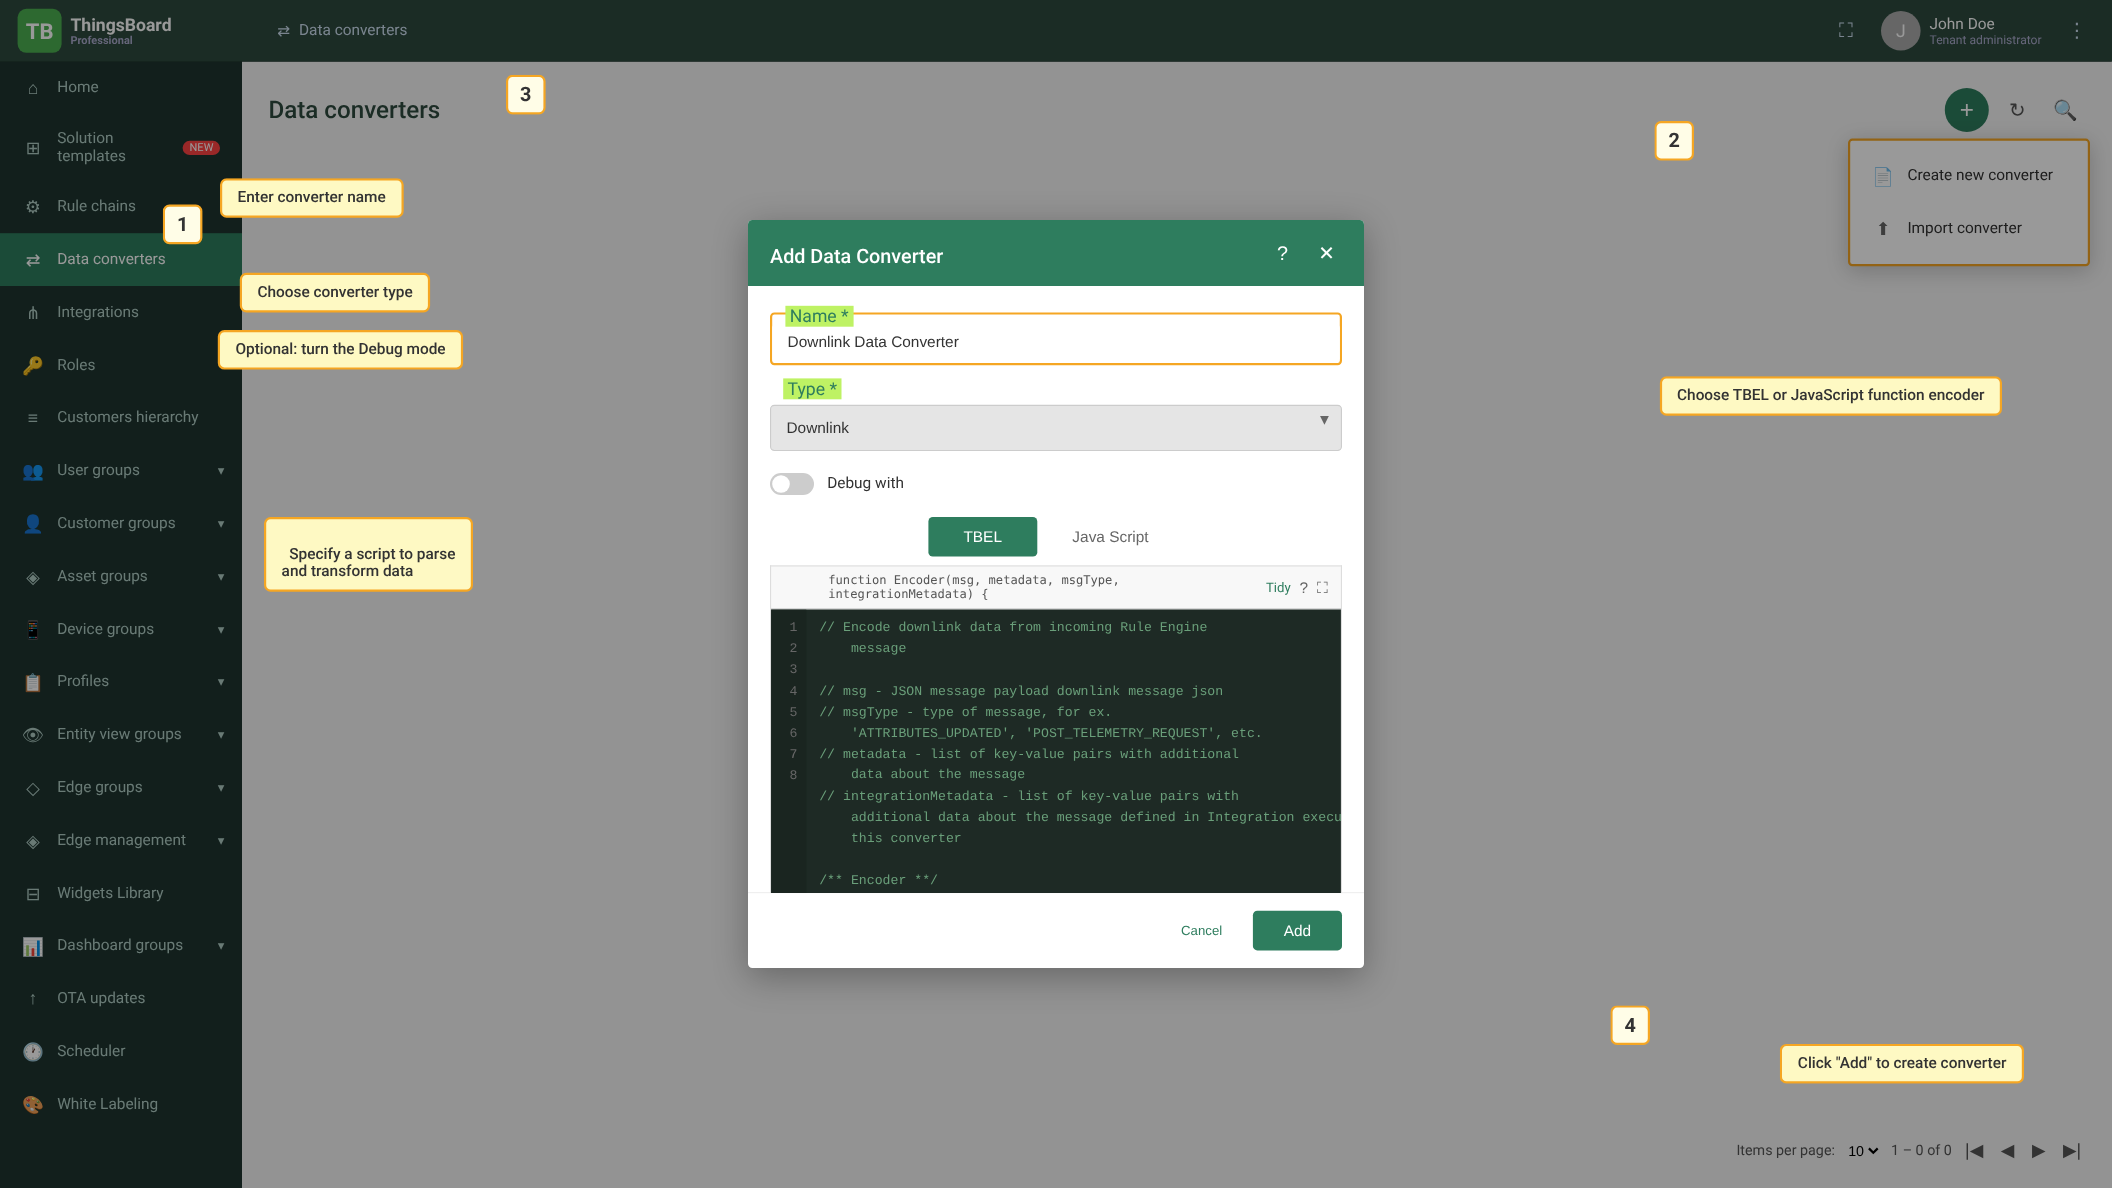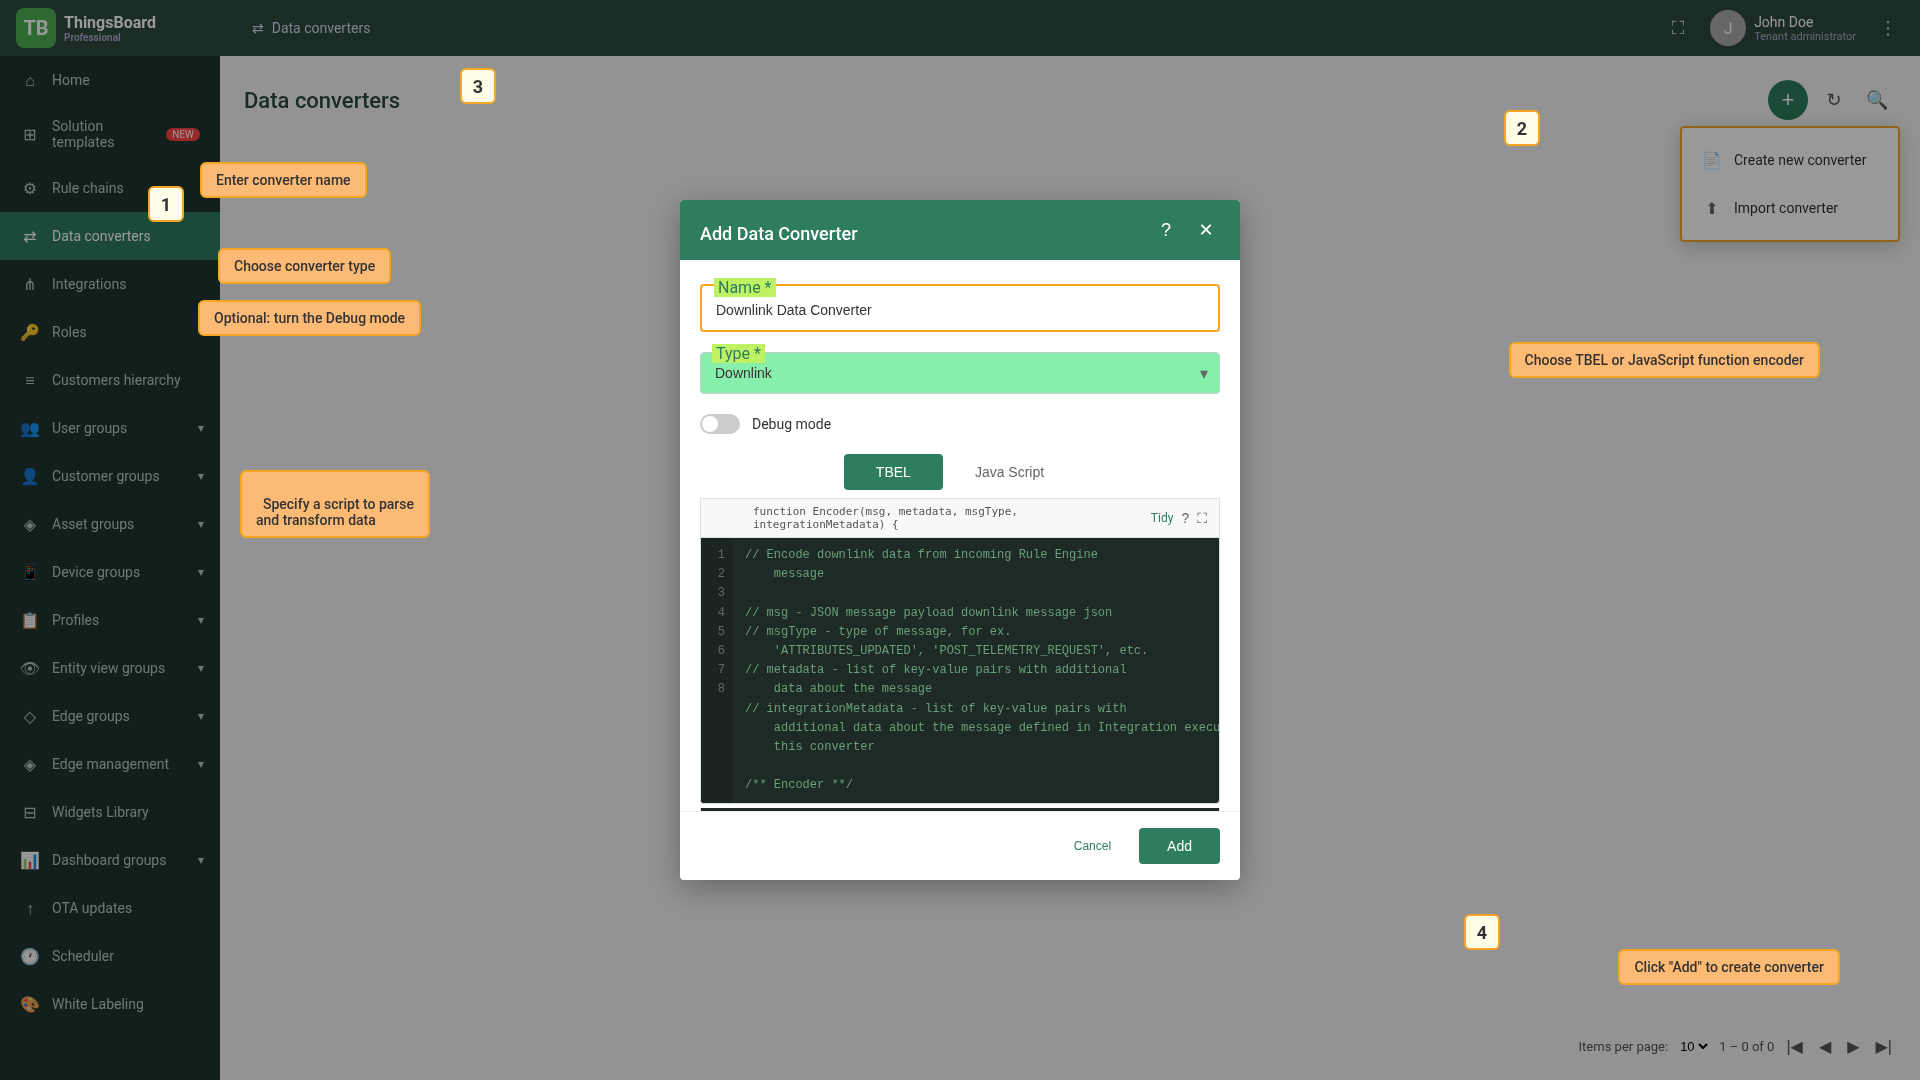--- a/index.html
+++ b/index.html
@@ -96,21 +96,21 @@
 
     .form-group { margin-bottom: 20px; position: relative; }
     .form-label { font-size: 16px; color: #2e7d5e; position: absolute; top: -8px; left: 12px; background: #bef264; padding: 0 4px; z-index: 1; }
     .form-input {
       width: 100%; padding: 12px 14px; border: 1px solid #ccc; border-radius: 4px;
       font-size: 14px; outline: none; color: #333;
     }
     .form-select-wrapper { position: relative; }
     .form-select {
       width: 100%; padding: 12px 14px; border: 1px solid #ccc; border-radius: 4px;
-      font-size: 14px; appearance: none; background: #86efac; cursor: pointer; color: #333;
+      font-size: 14px; appearance: none; background: #e5e5e5; cursor: pointer; color: #333; margin-top: 16px;
     }
     .form-select-arrow { position: absolute; right: 12px; top: 50%; transform: translateY(-50%); color: #666; pointer-events: none; }
 
     .debug-row { display: flex; align-items: center; gap: 12px; margin-bottom: 20px; }
     .toggle { width: 40px; height: 20px; background: #ccc; border-radius: 10px; position: relative; cursor: pointer; }
     .toggle::after { content: ''; position: absolute; width: 16px; height: 16px; background: white; border-radius: 50%; top: 2px; left: 2px; transition: left 0.2s; }
     .debug-label { font-size: 14px; color: #333; }
 
     .tab-bar { display: flex; border-bottom: none; margin-bottom: 0; justify-content: center; margin-bottom: 8px; }
     .tab-btn {
@@ -124,21 +124,21 @@
     .code-area { border: 1px solid #ddd; border-radius: 0 0 4px 4px; overflow: hidden; background: #1e2a25; }
     .code-content { display: flex; font-family: 'Courier New', monospace; font-size: 12px; }
     .code-line-nums { background: #1a2520; color: #666; padding: 8px 8px; text-align: right; min-width: 32px; line-height: 1.6; user-select: none; }
     .code-lines { color: #7ec8a0; padding: 8px 12px; line-height: 1.6; flex: 1; overflow-x: auto; white-space: pre; }
     .code-lines .comment { color: #6a9f7a; }
     .cancel-btn { background: none; border: none; color: #2e7d5e; cursor: pointer; font-size: 12px; padding: 10px 16px; }
     .add-btn { background: #2e7d5e; color: white; border: none; padding: 10px 28px; border-radius: 4px; cursor: pointer; font-size: 14px; font-weight: 500; }
 
     
     .callout {
-      position: absolute; background: #fdba74; border: 2px solid #f5a623;
+      position: absolute; background: #fef9c3; border: 2px solid #f5a623;
       border-radius: 6px; padding: 8px 14px; font-size: 14px; font-weight: 500; color: #333;
       white-space: nowrap; z-index: 500; pointer-events: none;
     }
     .step-badge {
       position: absolute; background: #fffde7; border: 2px solid #f5a623;
       border-radius: 6px; width: 36px; height: 36px; display: flex; align-items: center; justify-content: center;
       font-size: 18px; font-weight: bold; color: #333; z-index: 500; pointer-events: none;
     }
   </style>
 </head>
@@ -315,21 +315,21 @@
           <select class="form-select">
             <option>Uplink</option>
             <option selected="">Downlink</option>
           </select>
           <span class="form-select-arrow">▾</span>
         </div>
       </div>
 
       <div class="debug-row">
         <div class="toggle"></div>
-        <span class="debug-label">Debug mode</span>
+        <span class="debug-label">Debug with</span>
       </div>
 
       <div class="tab-bar">
         <button class="tab-btn active">TBEL</button>
         <button class="tab-btn inactive">Java Script</button>
       </div>
 
       <div class="code-header">
         <span style="font-family: monospace; font-size:11px; color:#555;margin-left:40px;">function Encoder(msg, metadata, msgType, integrationMetadata) {</span>
         <div style="display:flex; align-items:center; gap:8px;">

